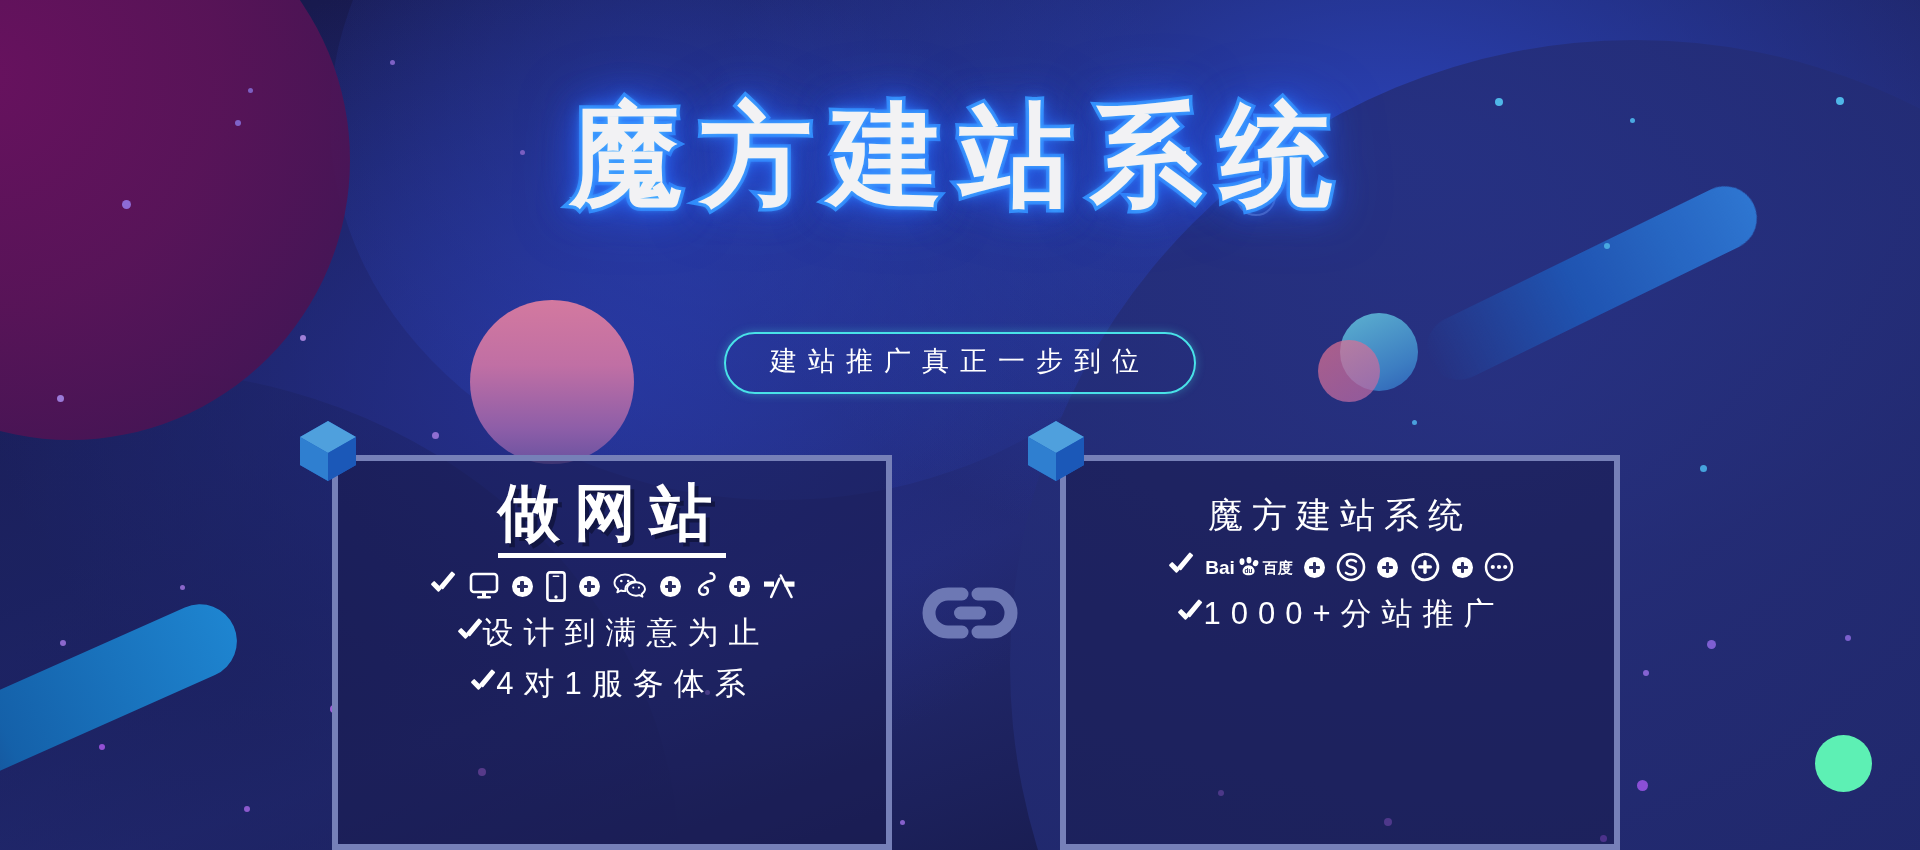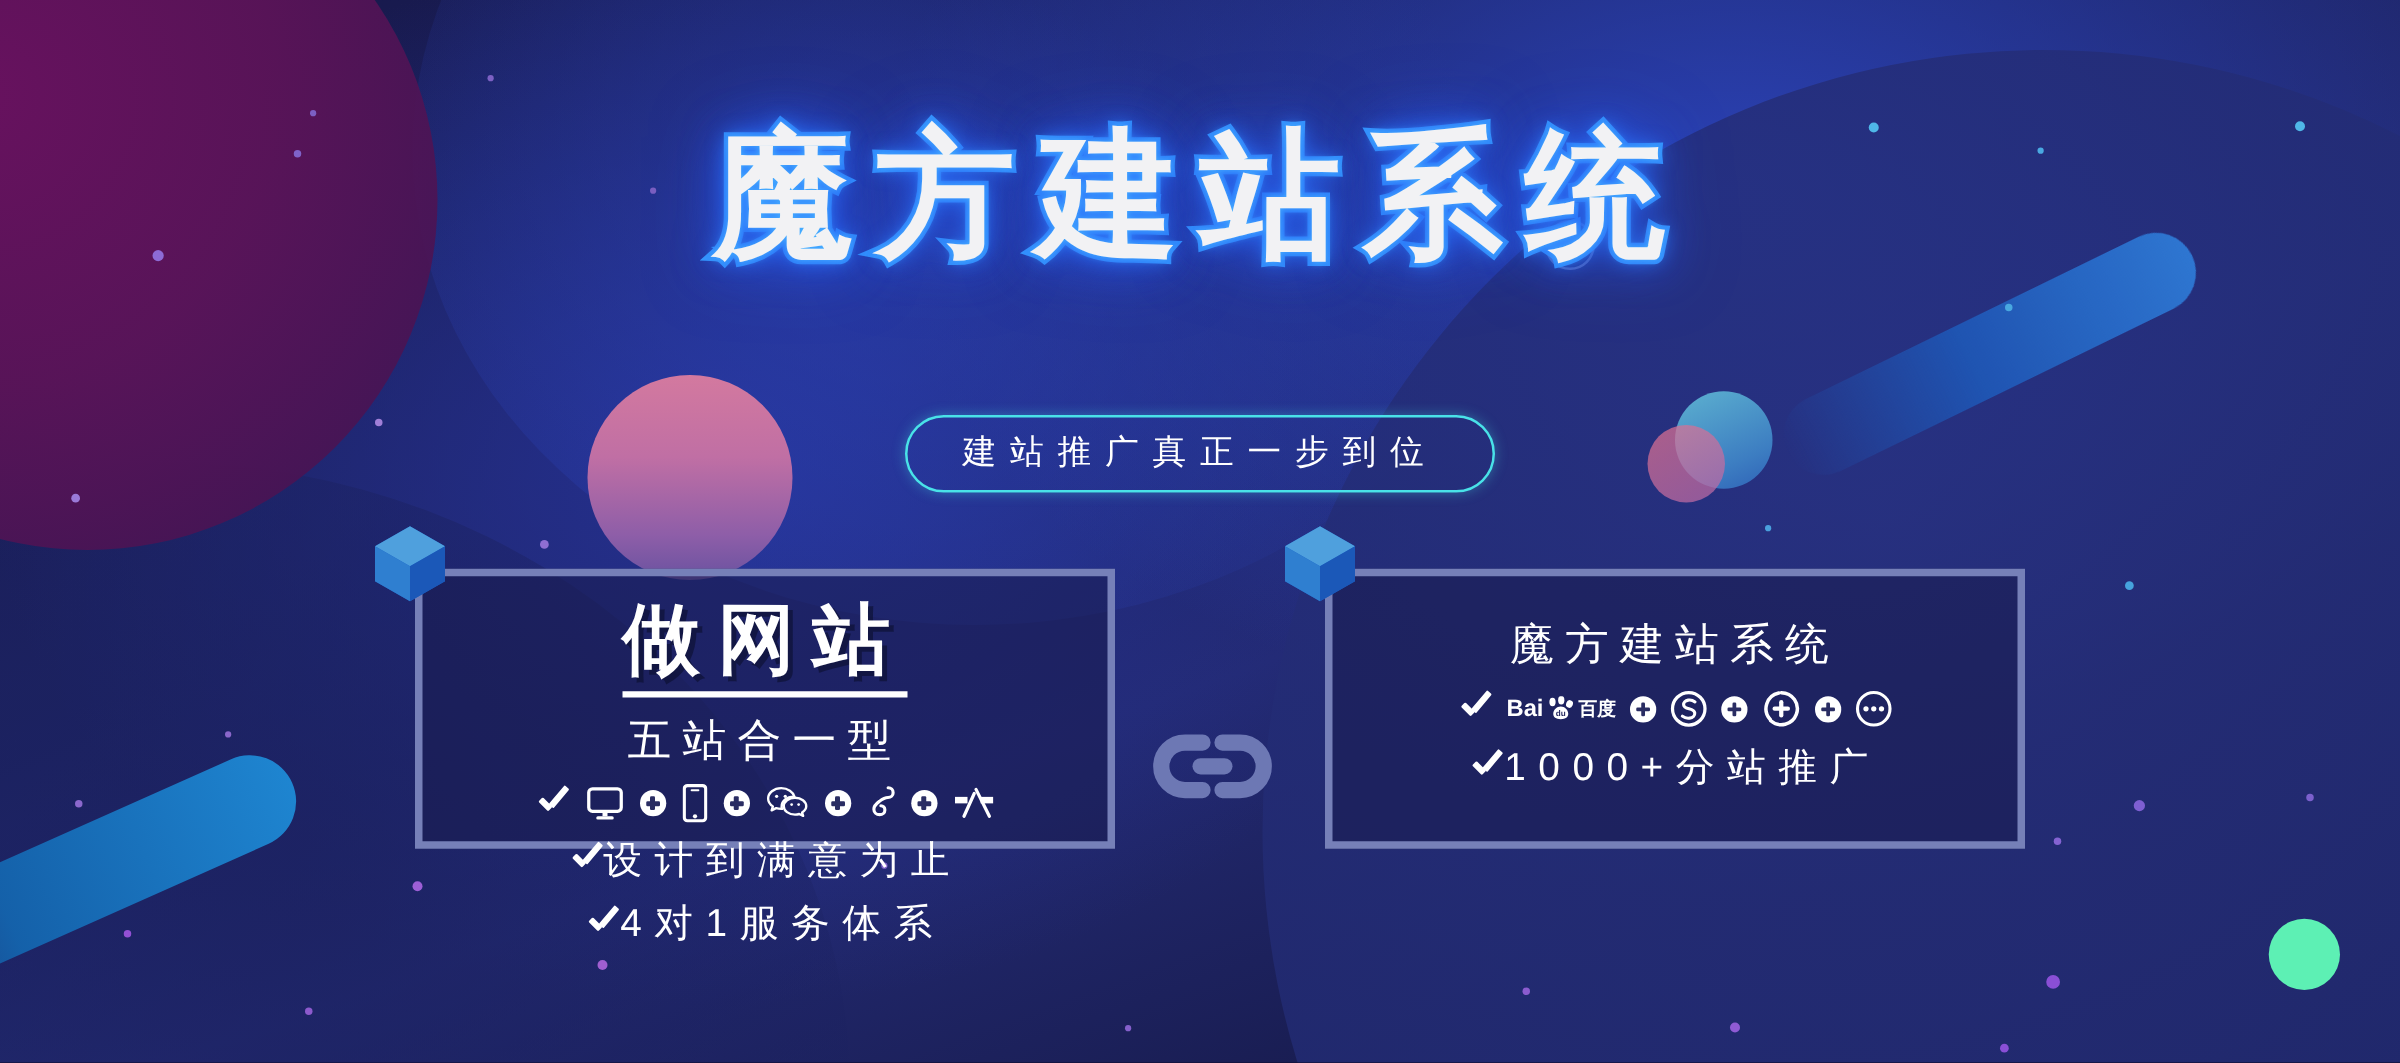--- a/index.html
+++ b/index.html
@@ -105,21 +105,21 @@
     border-radius:34px;
     color:#ffffff;
     font-size:27px;letter-spacing:11px;
     white-space:nowrap;
     box-shadow:0 0 10px rgba(73,226,232,.35);
   }
 
   
   .card{
     position:absolute;
-    top:455px;width:560px;height:224px;
+    top:455px;width:560px;height:395px;
     border:6px solid #7680b8;
     background:rgba(26,28,78,.55);
     box-sizing:border-box;
     padding-left:21px;
   }
   #card-left{left:332px;}
   #card-right{left:1060px;}
 
   .gem{
     position:absolute;left:-44px;top:-44px;width:68px;height:68px;
@@ -247,21 +247,20 @@
 
     <div class="card" id="card-left">
       <svg class="gem" viewBox="0 0 68 68">
         <polygon points="34,4 62,20 62,48 34,64 6,48 6,20" fill="#1d63c7"></polygon>
         <polygon points="34,4 62,20 34,36 6,20" fill="#4fa0dd"></polygon>
         <polygon points="34,36 62,20 62,48 34,64" fill="#1b58b8"></polygon>
         <polygon points="34,36 6,20 6,48 34,64" fill="#2f7fd0"></polygon>
       </svg>
       <div class="card-inner">
         <div class="card-title">做网站</div>
-        <div class="card-sub">五站合一型</div>
 
         <div class="icon-row">
           <span class="check"></span>
 
           <svg class="glyph" width="30" height="28" viewBox="0 0 30 28">
             <rect x="2" y="2" width="26" height="18" rx="3" fill="none" stroke="#fff" stroke-width="2.6"></rect>
             <rect x="13" y="20" width="4" height="4" fill="#fff"></rect>
             <rect x="8" y="24" width="14" height="2.6" rx="1.3" fill="#fff"></rect>
           </svg>
 

